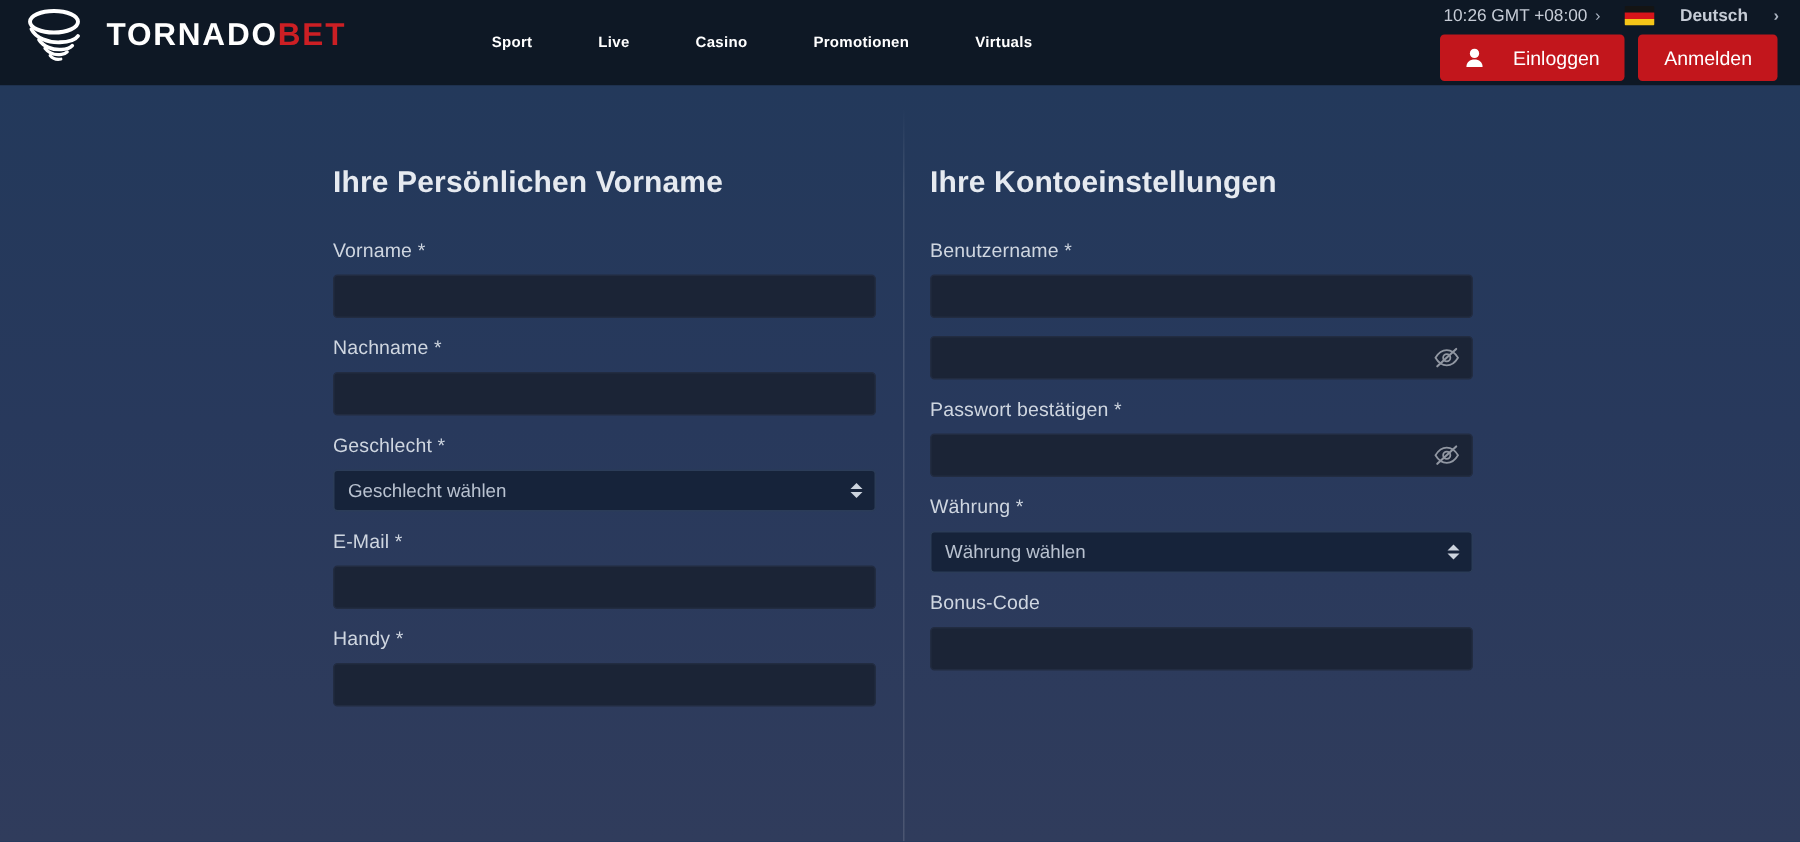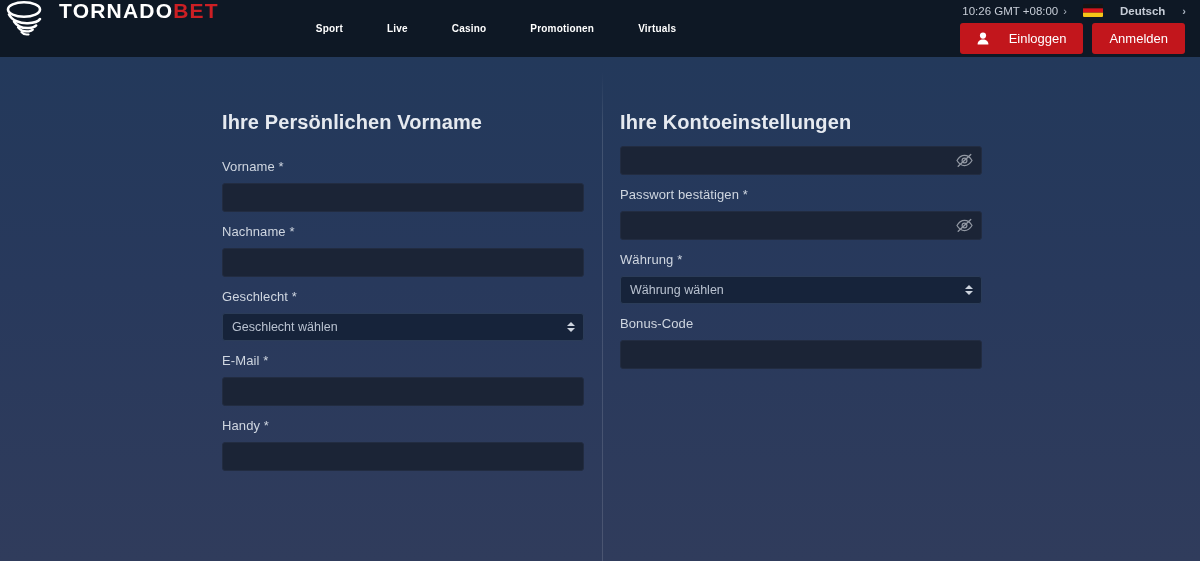--- a/index.html
+++ b/index.html
@@ -23,24 +23,24 @@
     position: relative;
     width: 1200px;
     height: 57px;
     background: #0e1825;
     display: flex;
     align-items: flex-start;
   }
 
   .logo-wrap {
     display: flex;
-    align-items: flex-start;
+    align-items: center;
     gap: 9px;
     height: 47px;
-    padding-left: 0;
+    padding-left: 12px;
     cursor: pointer;
   }
 
   .logo-mark {
     width: 50px;
     height: 38px;
     flex: 0 0 auto;
     display: block;
   }
 
@@ -388,20 +388,26 @@
         <label class="field-label">Handy *</label>
         <div class="input-wrap">
           <input class="text-input" type="text" placeholder="" style="">
         </div>
       </div>
     </div>
 
     <div class="col right">
       <h2 class="section-title">Ihre Kontoeinstellungen</h2>
 
+      <div class="field first">
+        <label class="field-label">Benutzername *</label>
+        <div class="input-wrap">
+          <input class="text-input" type="text" placeholder="" style="">
+        </div>
+      </div>
 
       <div class="field">
         <div class="input-wrap">
           <input class="text-input has-eye" type="password" placeholder="" style="">
           <button class="eye-btn">
             <svg width="17" height="15" viewBox="0 0 17 15" aria-hidden="true">
               <path d="M1 7.5 C3 4.1 5.7 2.4 8.5 2.4 C11.3 2.4 14 4.1 16 7.5 C14 10.9 11.3 12.6 8.5 12.6 C5.7 12.6 3 10.9 1 7.5 Z" fill="none" stroke="#e6eaf0" stroke-width="1.2"></path>
               <circle cx="8.5" cy="7.5" r="2.4" fill="none" stroke="#e6eaf0" stroke-width="1.2"></circle>
               <line x1="2.2" y1="13.2" x2="14.8" y2="1.6" stroke="#e6eaf0" stroke-width="1.4" stroke-linecap="round"></line>
             </svg>

